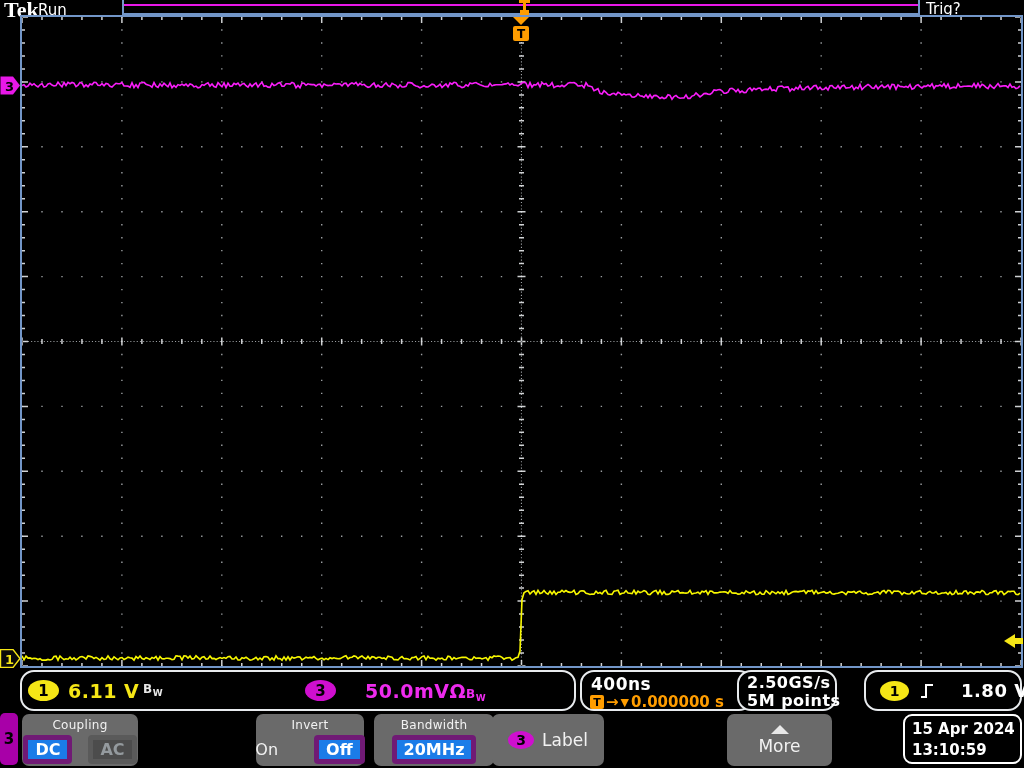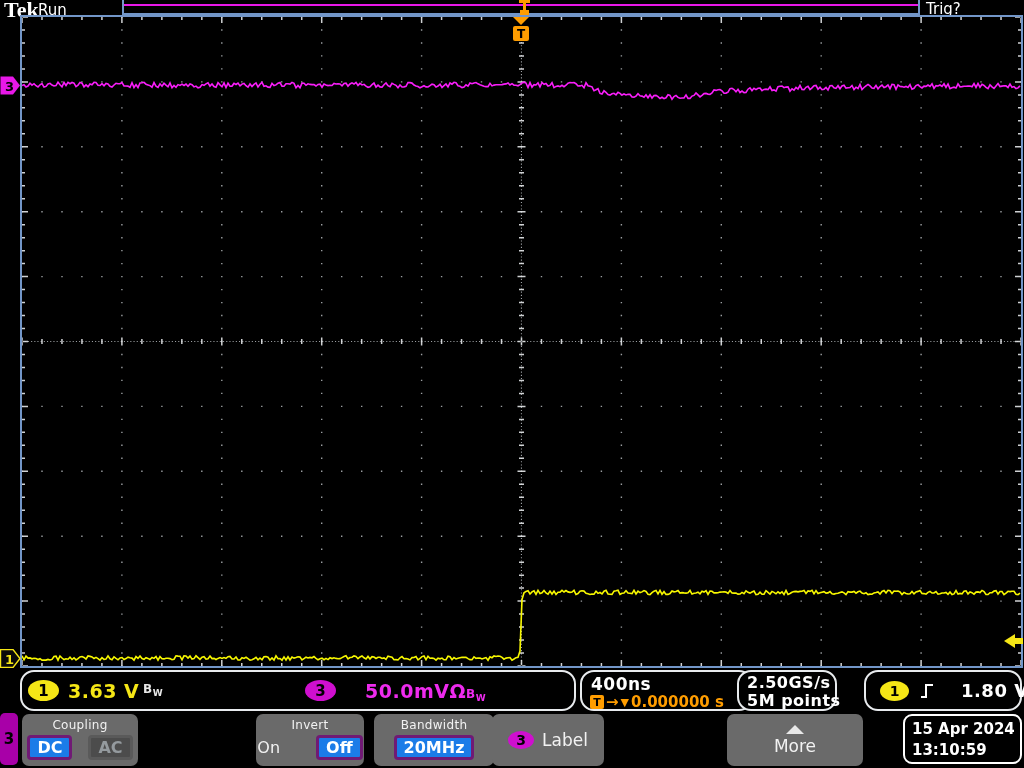--- a/index.html
+++ b/index.html
@@ -60,21 +60,21 @@
   .tchip { display:inline-flex; width:14px; height:14px; background:#ff9d00; color:#000;
            border-radius:2px; align-items:center; justify-content:center; font-size:11px; font-weight:bold; }
 
   
   .side-tab { position:absolute; left:0; top:713px; width:18px; height:52px; background:#a800a8;
               border-radius:5px; color:#000; font-weight:bold; font-size:15px;
               display:flex; align-items:center; justify-content:center; }
   .mbtn { position:absolute; top:714px; height:52px; background:#6a6a6a; border-radius:7px; color:#f2f2f2; }
   .mlabel { text-align:center; font-size:12px; padding-top:4px; letter-spacing:0.3px; }
   .mopts { display:flex; justify-content:center; align-items:center; gap:16px; margin-top:3px; }
-  .chip { background:#1b7ce8; border:3px solid #701a75; border-radius:4px; padding:0px 7px;
+  .chip { background:#1b7ce8; border:5px solid #701a75; border-radius:4px; padding:0px 7px;
           font-size:16px; font-weight:bold; color:#fff; }
   .chip.dim { background:#4c4c4c; border-color:#5a5a5a; color:#949a9e; }
   .optplain { font-size:16px; }
   .mini-badge { width:26px; height:18px; border-radius:50%; background:#cf0fcf; color:#000;
                 font-weight:bold; font-size:14px; display:flex; align-items:center; justify-content:center; }
   .label-row { display:flex; align-items:center; justify-content:center; gap:8px; height:100%; font-size:17px; }
   .more-col { display:flex; flex-direction:column; align-items:center; justify-content:center; height:100%; gap:2px; }
   .up-tri { width:0; height:0; border-left:9px solid transparent; border-right:9px solid transparent;
             border-bottom:9px solid #e8e8e8; }
   .more-text { font-size:17px; }
@@ -127,21 +127,21 @@
     </svg>
   </div>
 
   <div class="level-arrow">
     <div class="tri"></div>
     <div class="tail"></div>
   </div>
 
   <div class="rbox" style="left:20px; width:556px;">
     <div class="badge yellow" style="left:6px; top:8px; width:31px; height:21px; font-size:15px;">1</div>
-    <div class="rtext" style="left:46px; top:8px; color:#f5e616;">3.63 V</div>
+    <div class="rtext" style="left:46px; top:8px; color:#f5e616;">6.11 V</div>
     <div class="rtext bwmark" style="left:121px; top:10px; color:#e8e8e8;">
       <span>B</span><sub>W</sub>
     </div>
     <div class="badge magenta" style="left:283px; top:8px; width:31px; height:21px; font-size:15px;">3</div>
     <div class="rtext" style="left:343px; top:8px; color:#ee2bee;">
       <span>50.0mV</span><span>Ω</span><span class="bwmark"><span>B</span><sub>W</sub></span>
     </div>
   </div>
 
   <div class="rbox" style="left:580px; width:173px;">
@@ -193,21 +193,21 @@
     </div>
   </div>
 
   <div class="mbtn" style="left:492px; width:112px;">
     <div class="label-row">
       <span class="mini-badge">3</span>
       <span>Label</span>
     </div>
   </div>
 
-  <div class="mbtn" style="left:727px; width:136px;">
+  <div class="mbtn" style="left:727px; width:105px;">
     <div class="more-col">
       <div class="up-tri"></div>
       <div class="more-text">More</div>
     </div>
   </div>
 
   <div class="datebox">
     <div>15 Apr 2024</div>
     <div>13:10:59</div>
   </div>

